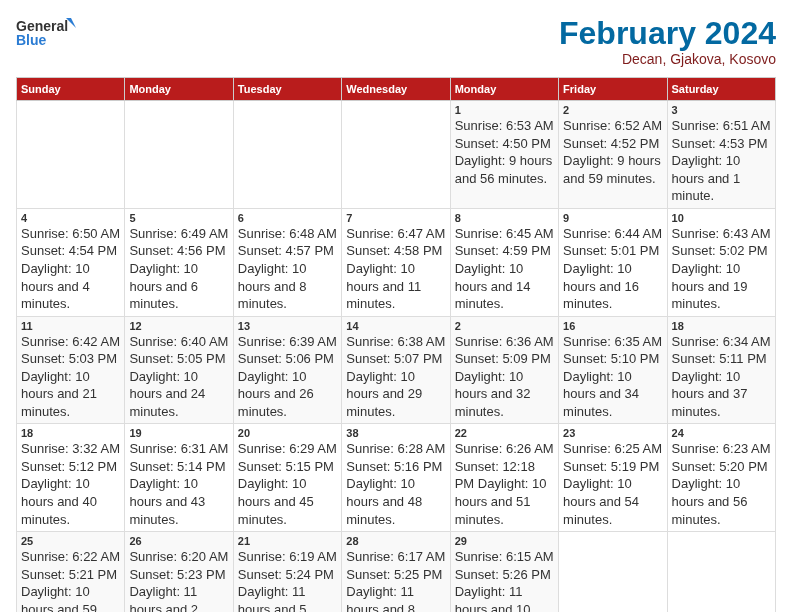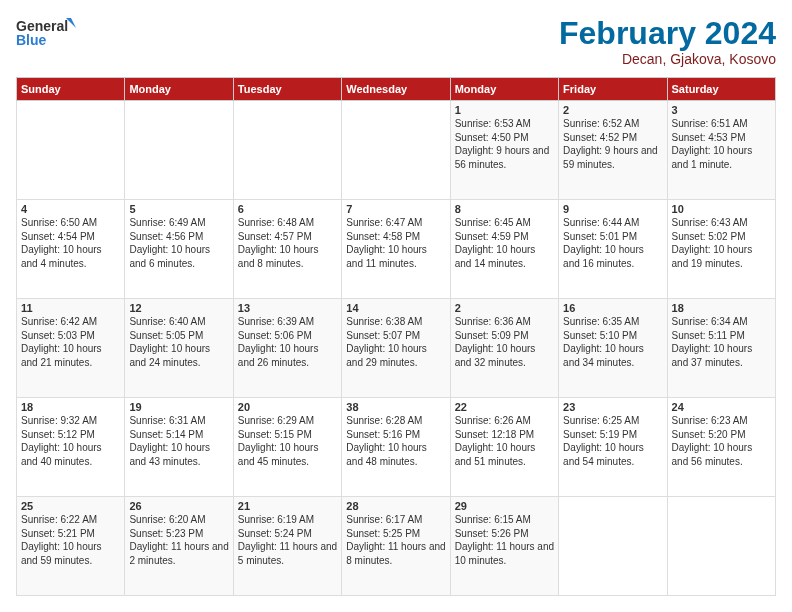--- a/index.html
+++ b/index.html
@@ -69,21 +69,21 @@
       background: #f9f9f9;
     }
     .day-num {
       font-size: 11px;
       font-weight: bold;
       color: #333;
       display: block;
       margin-bottom: 1px;
     }
     .day-info {
-      font-size: 10px;
+      font-size: 13px;
       color: #333;
       line-height: 1.35;
     }
     .empty-cell {
       background: #fff !important;
     }
   </style>
 </head>
 <body>
 
@@ -223,21 +223,21 @@
           <td>
             <span class="day-num">18</span>
             <div class="day-info">Sunrise: 6:34 AM
 Sunset: 5:11 PM
 Daylight: 10 hours and 37 minutes.</div>
           </td>
         </tr>
         <tr>
           <td>
             <span class="day-num">18</span>
-            <div class="day-info">Sunrise: 9:32 AM
+            <div class="day-info">Sunrise: 3:32 AM
 Sunset: 5:12 PM
 Daylight: 10 hours and 40 minutes.</div>
           </td>
           <td>
             <span class="day-num">19</span>
             <div class="day-info">Sunrise: 6:31 AM
 Sunset: 5:14 PM
 Daylight: 10 hours and 43 minutes.</div>
           </td>
           <td>

